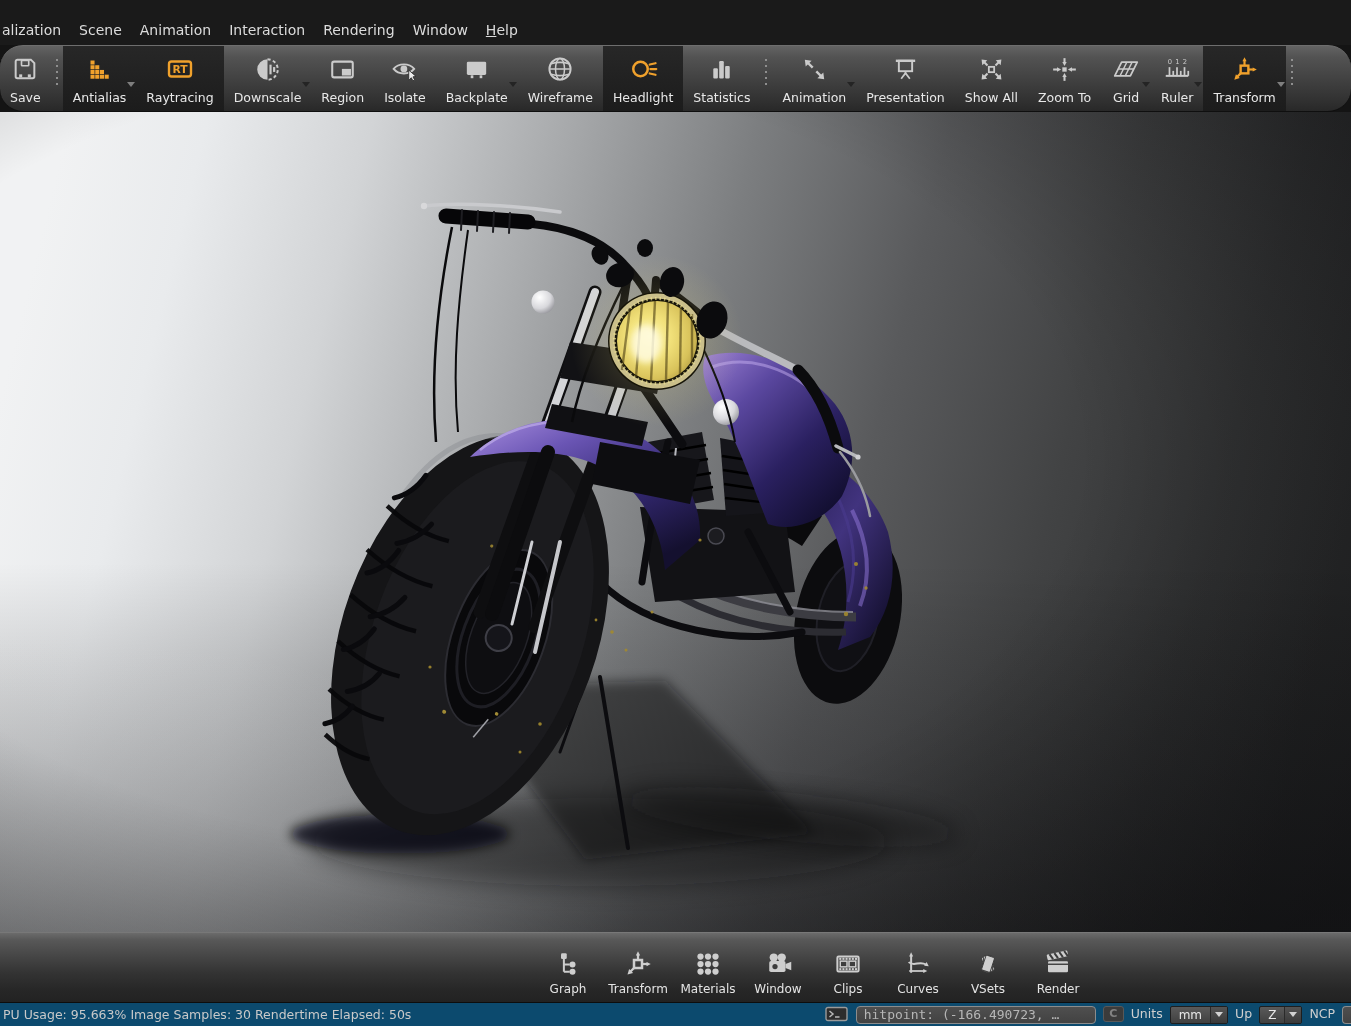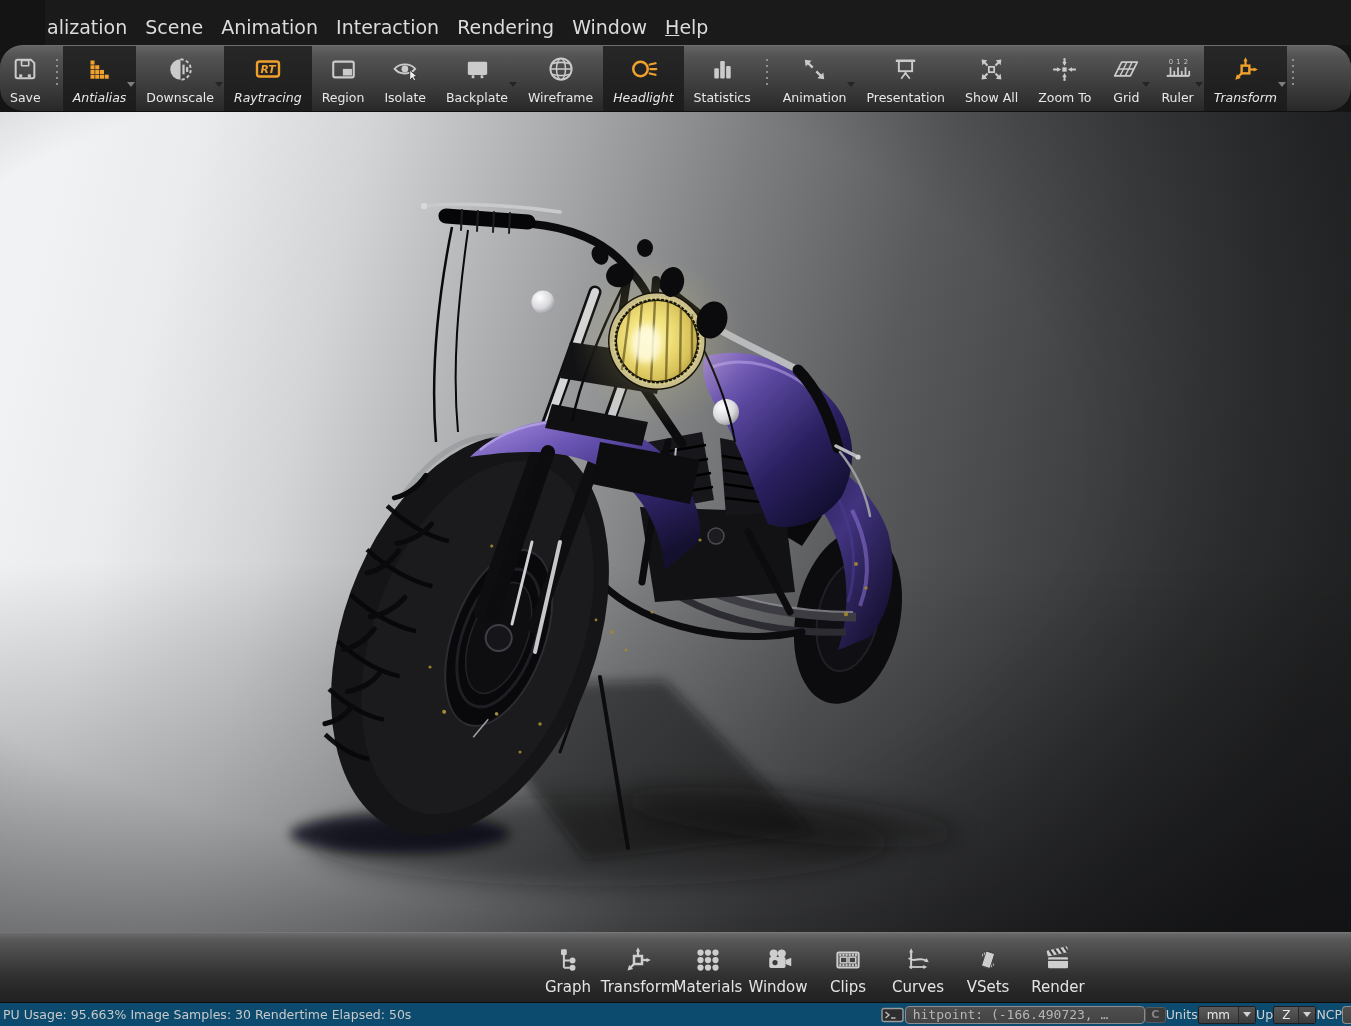--- a/index.html
+++ b/index.html
@@ -2,64 +2,64 @@
 <html><head>
 <meta charset="utf-8">
 <style>
   * { margin:0; padding:0; box-sizing:border-box; }
   html,body { width:1351px; height:1026px; overflow:hidden; background:#141414;
     font-family:"DejaVu Sans","Liberation Sans",sans-serif; }
   .app { width:1351px; height:1026px; display:flex; flex-direction:column; }
 
   
   .menubar { height:45px; background:#1a1a1a; display:flex; align-items:flex-end;
-    padding:0 0 5px 0; color:#dcdcdc; font-size:19px; flex:0 0 auto;margin-left:45px; }
+    padding:0 0 5px 0; color:#dcdcdc; font-size:14px; flex:0 0 auto; }
   .menu-item { padding:2px 9px; cursor:default; }
   .menu-item:first-child { margin-left:-7px; }
   .menu-item.help::first-letter { text-decoration:underline; }
 
   
   .toolbar { height:67px; flex:0 0 auto; display:flex; align-items:stretch;
     background:linear-gradient(180deg,#636363 0%,#525252 18%,#424242 50%,#323232 82%,#282828 100%);
     border-top:1px solid #6e6e6e; border-bottom:1px solid #0f0f0f;border-radius:23px; }
   .tbtn { position:relative; display:flex; flex-direction:column; align-items:center;
     justify-content:flex-end; padding:0 10px 6px 10px; color:#e8e8e8; font-size:12.5px;
     white-space:nowrap; cursor:default; }
   .tbtn .ticon { height:36px; display:flex; align-items:center; justify-content:center;
     margin-bottom:3px; color:#cbcbcb; }
-  .tbtn.active { background:linear-gradient(180deg,#272727,#1c1c1c);font-style:italic; }
+  .tbtn.active { background:linear-gradient(180deg,#272727,#1c1c1c); }
   .tbtn.active .ticon { color:#f0a12c; }
   .dd { position:absolute; right:1px; top:36px; width:0; height:0;
     border-left:4.5px solid transparent; border-right:4.5px solid transparent;
     border-top:5.5px solid #242424; }
   .tbtn.active .dd { border-top-color:#7e7e7e; }
   .tsep { width:8px; align-self:center; height:30px; margin:0 2px 14px 2px;
     background-image:radial-gradient(circle,#8f8f8f 1px,transparent 1.4px);
     background-size:4px 6px; background-repeat:repeat-y; background-position:center; }
   .icon { display:block; }
 
   
   .viewport { height:820px; flex:0 0 auto; position:relative; overflow:hidden; }
   .viewport svg { display:block; }
 
   
   .dock { height:70px; flex:0 0 auto; display:flex; align-items:stretch;
     padding-left:533px;
     background:linear-gradient(180deg,#6b6b6b 0%,#585858 10%,#474747 32%,#333333 58%,#272727 82%,#222222 100%);
     border-top:1px solid #787878; }
   .dbtn { width:70px; display:flex; flex-direction:column; align-items:center;
-    justify-content:flex-end; padding-bottom:6px; color:#e4e4e4; font-size:15px; cursor:default;margin-top:43px; }
+    justify-content:flex-end; padding-bottom:6px; color:#e4e4e4; font-size:12px; cursor:default;margin-top:43px; }
   .dbtn .ticon { height:36px; display:flex; align-items:center; justify-content:center;
     margin-bottom:3px; color:#cecece; }
 
   
   .statusbar { height:24px; flex:0 0 auto; background:#0c4a6e; border-top:1px solid #0d0d0d;
     display:flex; align-items:center; color:#c9c9c9; font-size:12.5px; }
   .status-left { margin-left:3px; white-space:nowrap; }
-  .status-right { margin-left:auto; display:flex; align-items:center; gap:0; padding-right:0; }
+  .status-right { margin-left:auto; display:flex; align-items:flex-start; gap:7px; padding-right:0; }
   .term-btn { width:24px; height:16px; display:flex; align-items:center; justify-content:center; color:#a8a8a8; }
   .hitpoint { width:240px; height:18px; border:1px solid #8c8c8c; border-radius:4px;
     background:linear-gradient(#4f4f4f,#424242); color:#b6b6b6;
     font-family:"DejaVu Sans Mono","Liberation Mono",monospace; font-size:13px;
     line-height:16px; padding:0 7px; white-space:nowrap; overflow:hidden; }
   .c-btn { width:21px; height:16px; border:1px solid #585858; border-radius:3px;
     background:#3b3b3b; color:#828282; font-size:11px; font-weight:bold;
     text-align:center; line-height:14px; }
   .combo { display:flex; height:18px; border:1px solid #1e1e1e; border-radius:2px;
     background:linear-gradient(#5a5a5a,#404040); overflow:hidden; }
@@ -310,36 +310,36 @@
     <div class="tsep"></div>
     <div class="tbtn active">
       <span class="ticon">
           <svg class="icon" width="27" height="27">
             <use href="#i-antialias"></use>
           </svg>
         </span>
       <span class="dd"></span>
       <span>Antialias</span>
     </div>
+    <div class="tbtn active">
+      <span class="ticon">
+          <svg class="icon" width="30" height="30">
+            <use href="#i-rt"></use>
+          </svg>
+        </span>
+      <span>Raytracing</span>
+    </div>
     <div class="tbtn">
       <span class="ticon">
           <svg class="icon" width="29" height="29">
             <use href="#i-downscale"></use>
           </svg>
         </span>
       <span class="dd"></span>
       <span>Downscale</span>
-    </div>
-    <div class="tbtn active">
-      <span class="ticon">
-          <svg class="icon" width="30" height="30">
-            <use href="#i-rt"></use>
-          </svg>
-        </span>
-      <span>Raytracing</span>
     </div>
     <div class="tbtn">
       <span class="ticon">
           <svg class="icon" width="29" height="29">
             <use href="#i-region"></use>
           </svg>
         </span>
       <span>Region</span>
     </div>
     <div class="tbtn">

